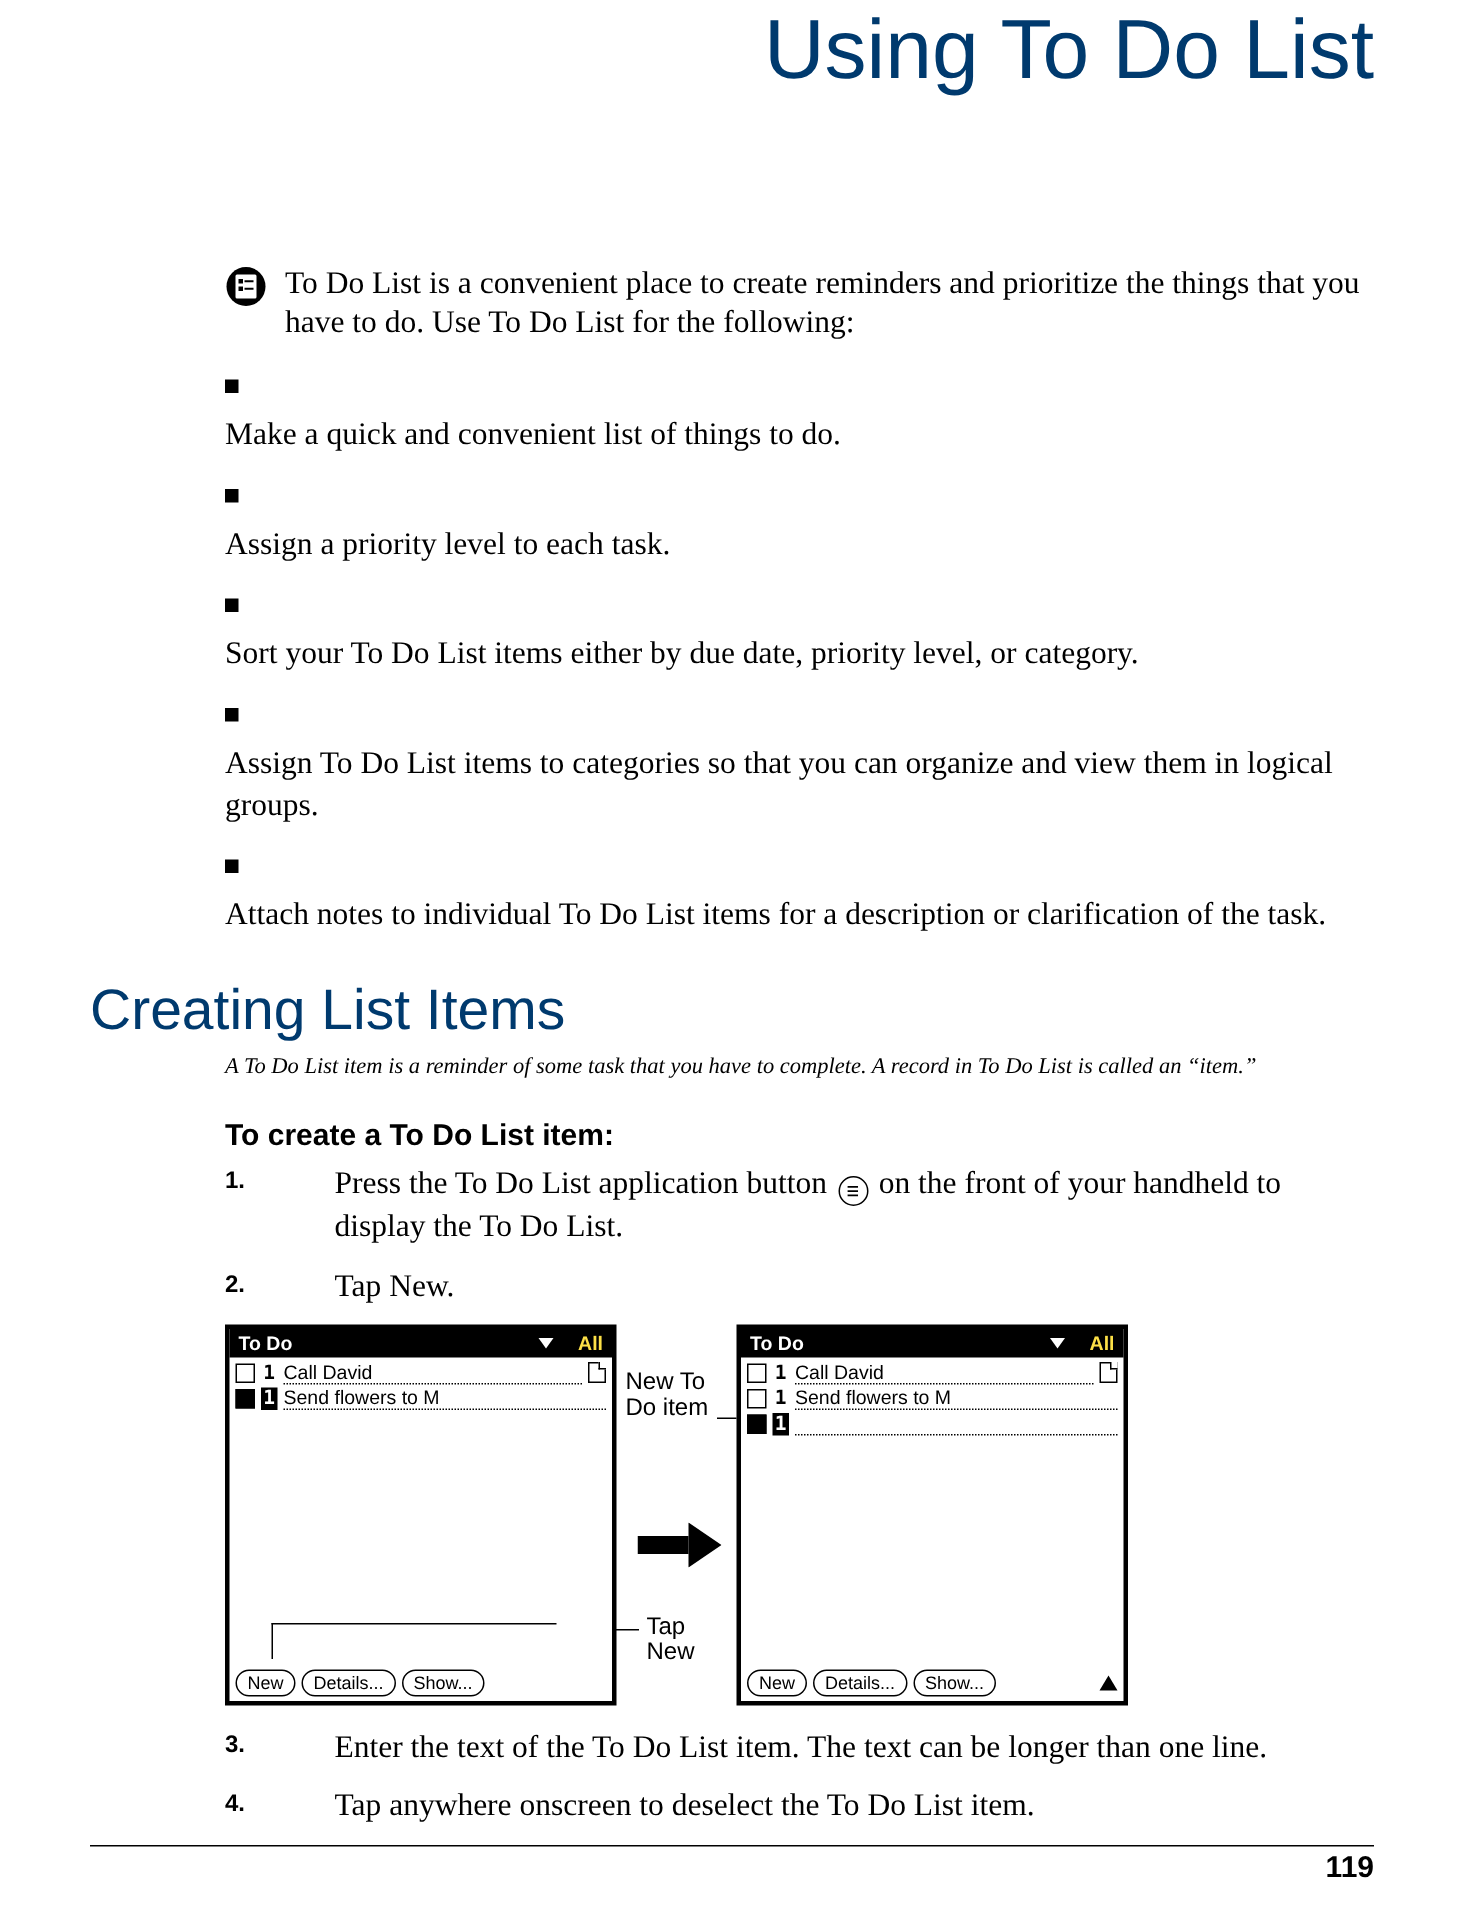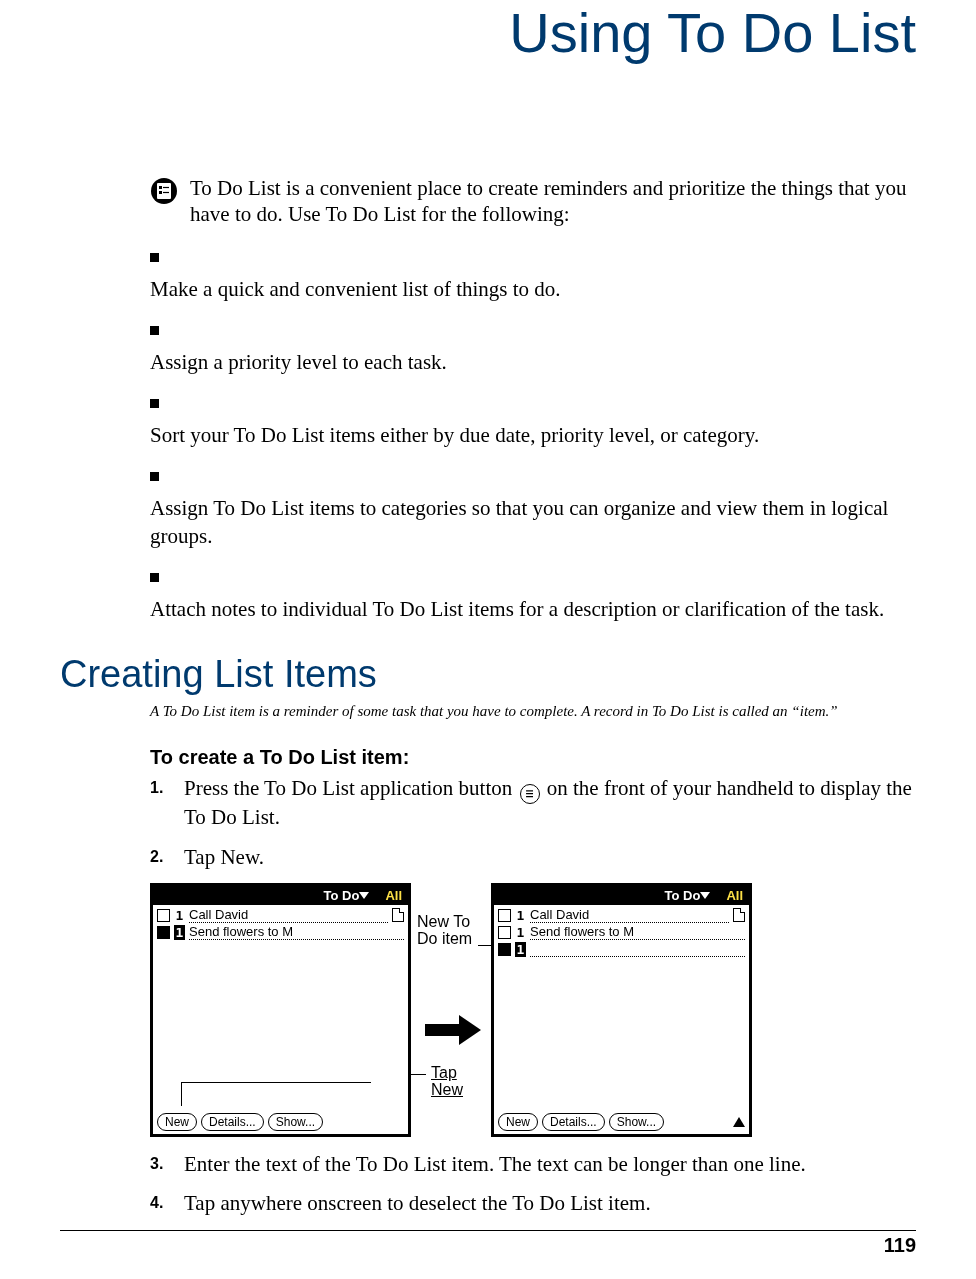--- a/index.html
+++ b/index.html
@@ -103,21 +103,21 @@
       line-height: 1.3;
       margin-bottom: 12px;
     }
     .steps li .num {
       font-family: Arial, Helvetica, sans-serif;
       font-weight: bold;
       font-size: 16px;
       flex: 0 0 20px;
       padding-top: 3px;
     }
-    .steps li .stxt { flex: 1; }
+    .steps li .stxt { flex: 1; margin-left: 39px; }
     .inline-icon-circle {
       display: inline-flex;
       width: 18px;
       height: 18px;
       border: 1.5px solid #000;
       border-radius: 50%;
       align-items: center;
       justify-content: center;
       vertical-align: -2px;
       margin: 0 2px;
@@ -137,21 +137,21 @@
       display: flex;
       flex-direction: column;
       font-family: "Lucida Console", Monaco, monospace;
       font-size: 13px;
       position: relative;
     }
     .palm-title {
       background: #000;
       color: #fff;
       display: flex;
-      justify-content: flex-end;
+      justify-content: space-between;
       align-items: center;
       padding: 2px 6px;
       font-family: Arial, sans-serif;
       font-weight: bold;
       font-size: 13px;
     }
     .palm-title .right { display: flex; align-items: center; gap: 16px; color:#fde047;}
     .tri-down {
       width: 0; height: 0;
       border-left: 5px solid transparent;
@@ -347,21 +347,21 @@
           <span>New To Do item</span>
         </div>
         <div style="width:16px; height:1px; background:#000; position:absolute; right:-3px; top:32px;"></div>
       </div>
       <div class="big-arrow" style="position:absolute; top:110px; left:14px;">
         <svg width="56" height="30">
           <rect x="0" y="9" width="34" height="12" fill="#000"></rect>
           <polygon points="34,0 56,15 34,30" fill="#000"></polygon>
         </svg>
       </div>
-      <div style="position:absolute; bottom:38px; left:2px; right:0;text-decoration:underline;">
+      <div style="position:absolute; bottom:26px; left:2px; right:0;">
         <div style="width:16px; height:1px; background:#000; position:absolute; left:-3px; top:10px;"></div>
         <div class="label-bottom" style="margin-bottom:0; padding-left:14px;">Tap New</div>
       </div>
     </div>
 
     <div class="palm-screen">
       <div class="palm-title">
         <span>To Do</span>
         <span class="right">
           <span class="tri-down"></span>

